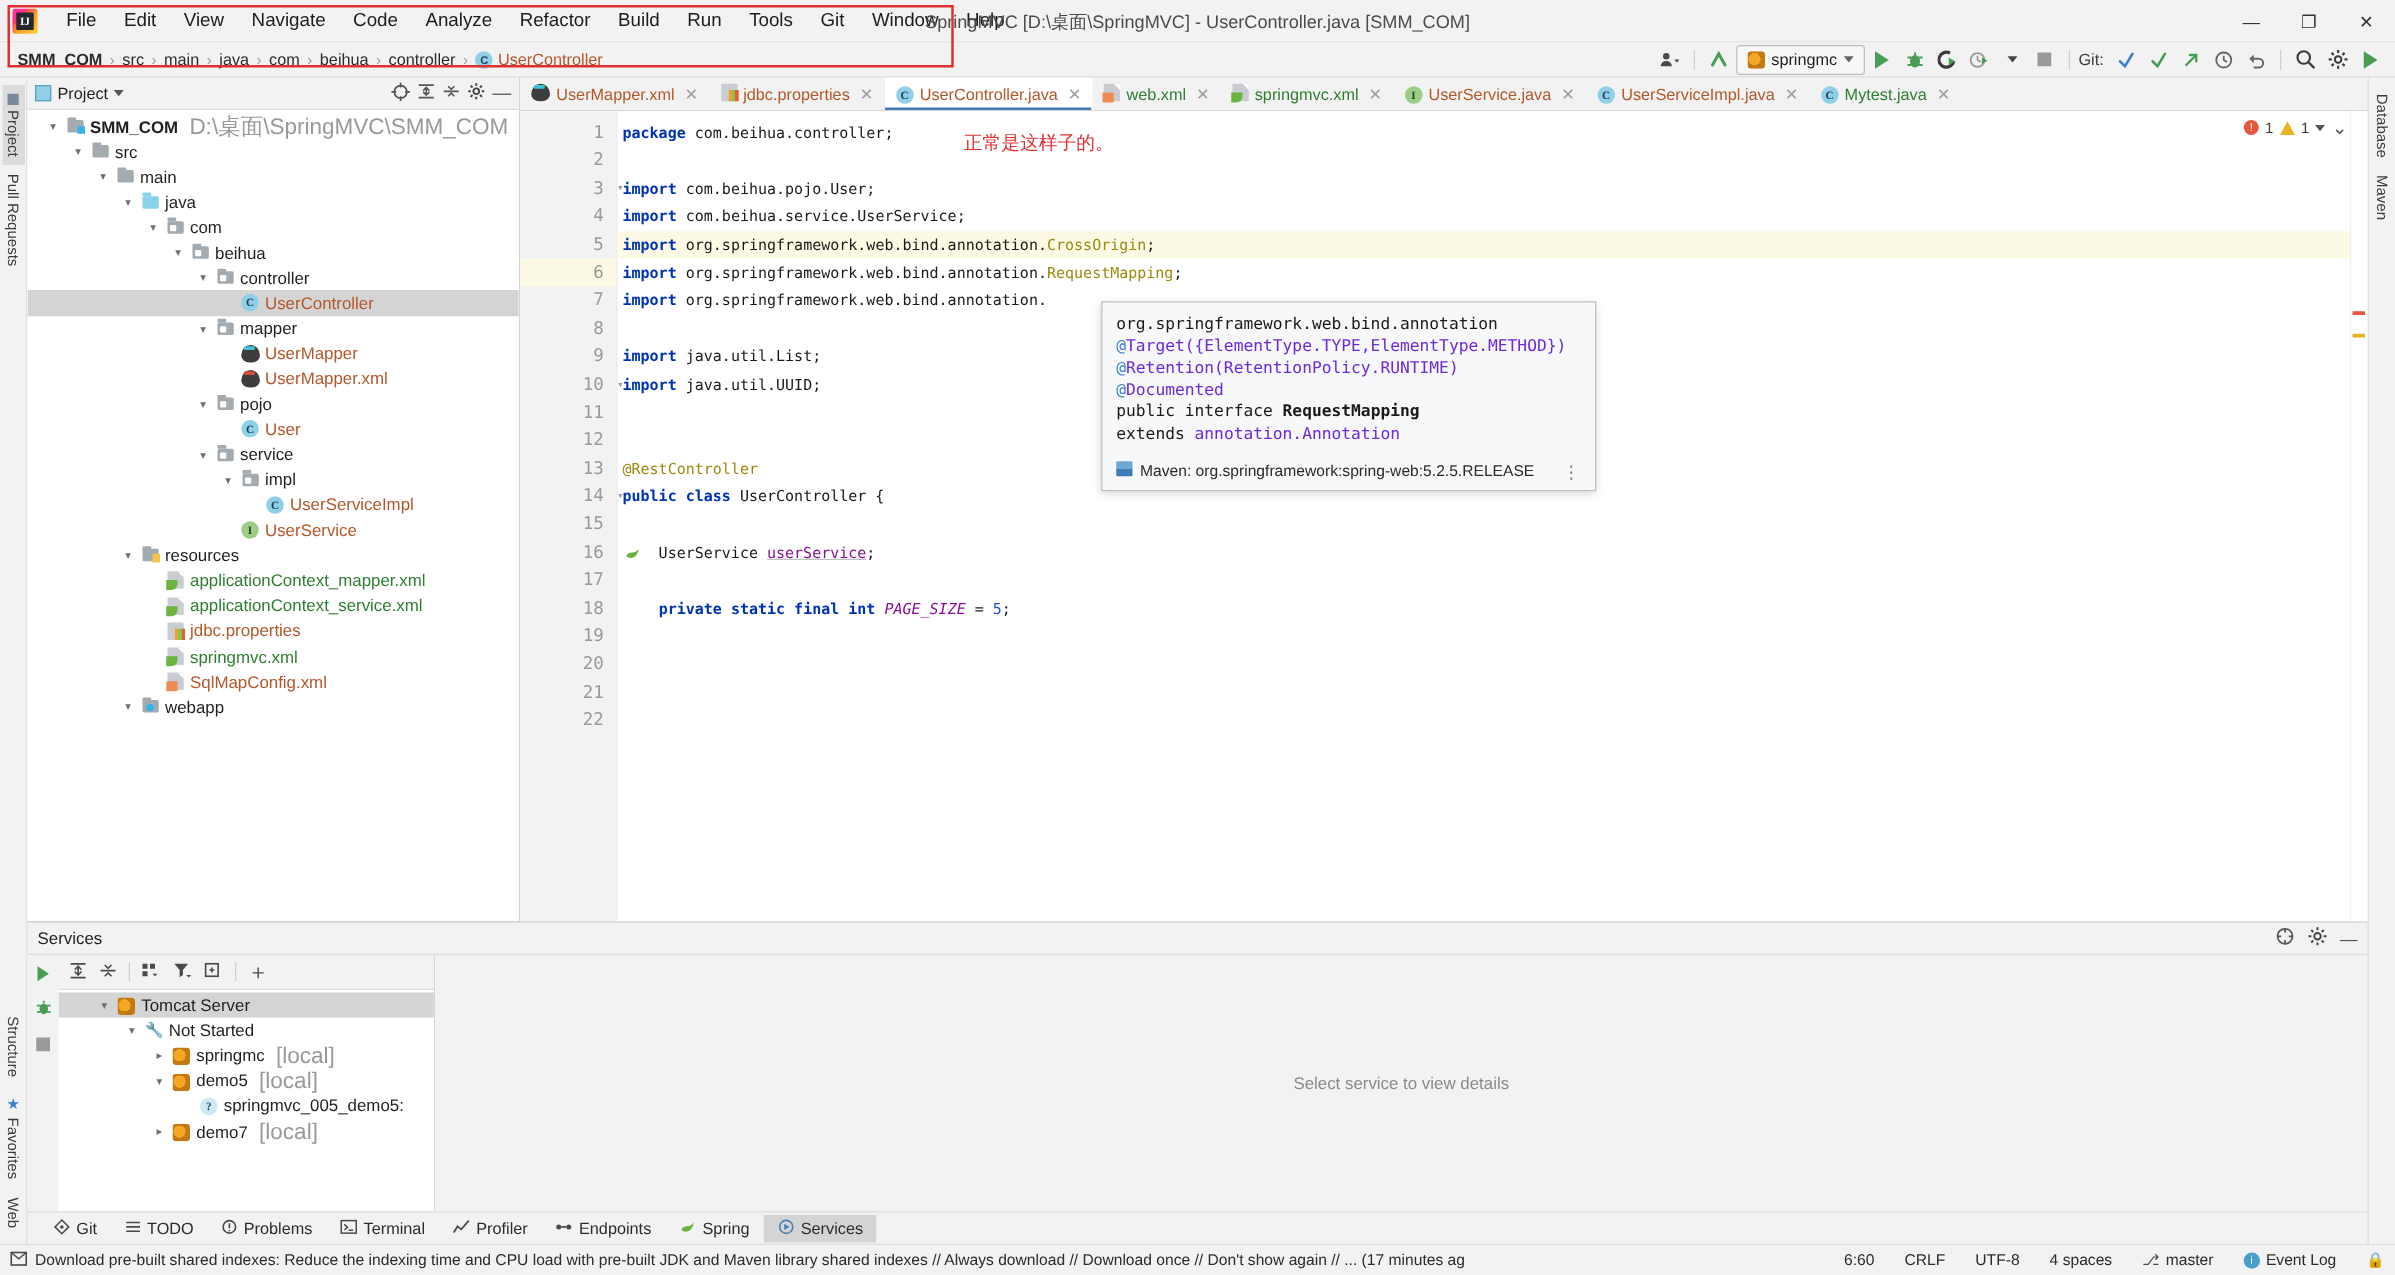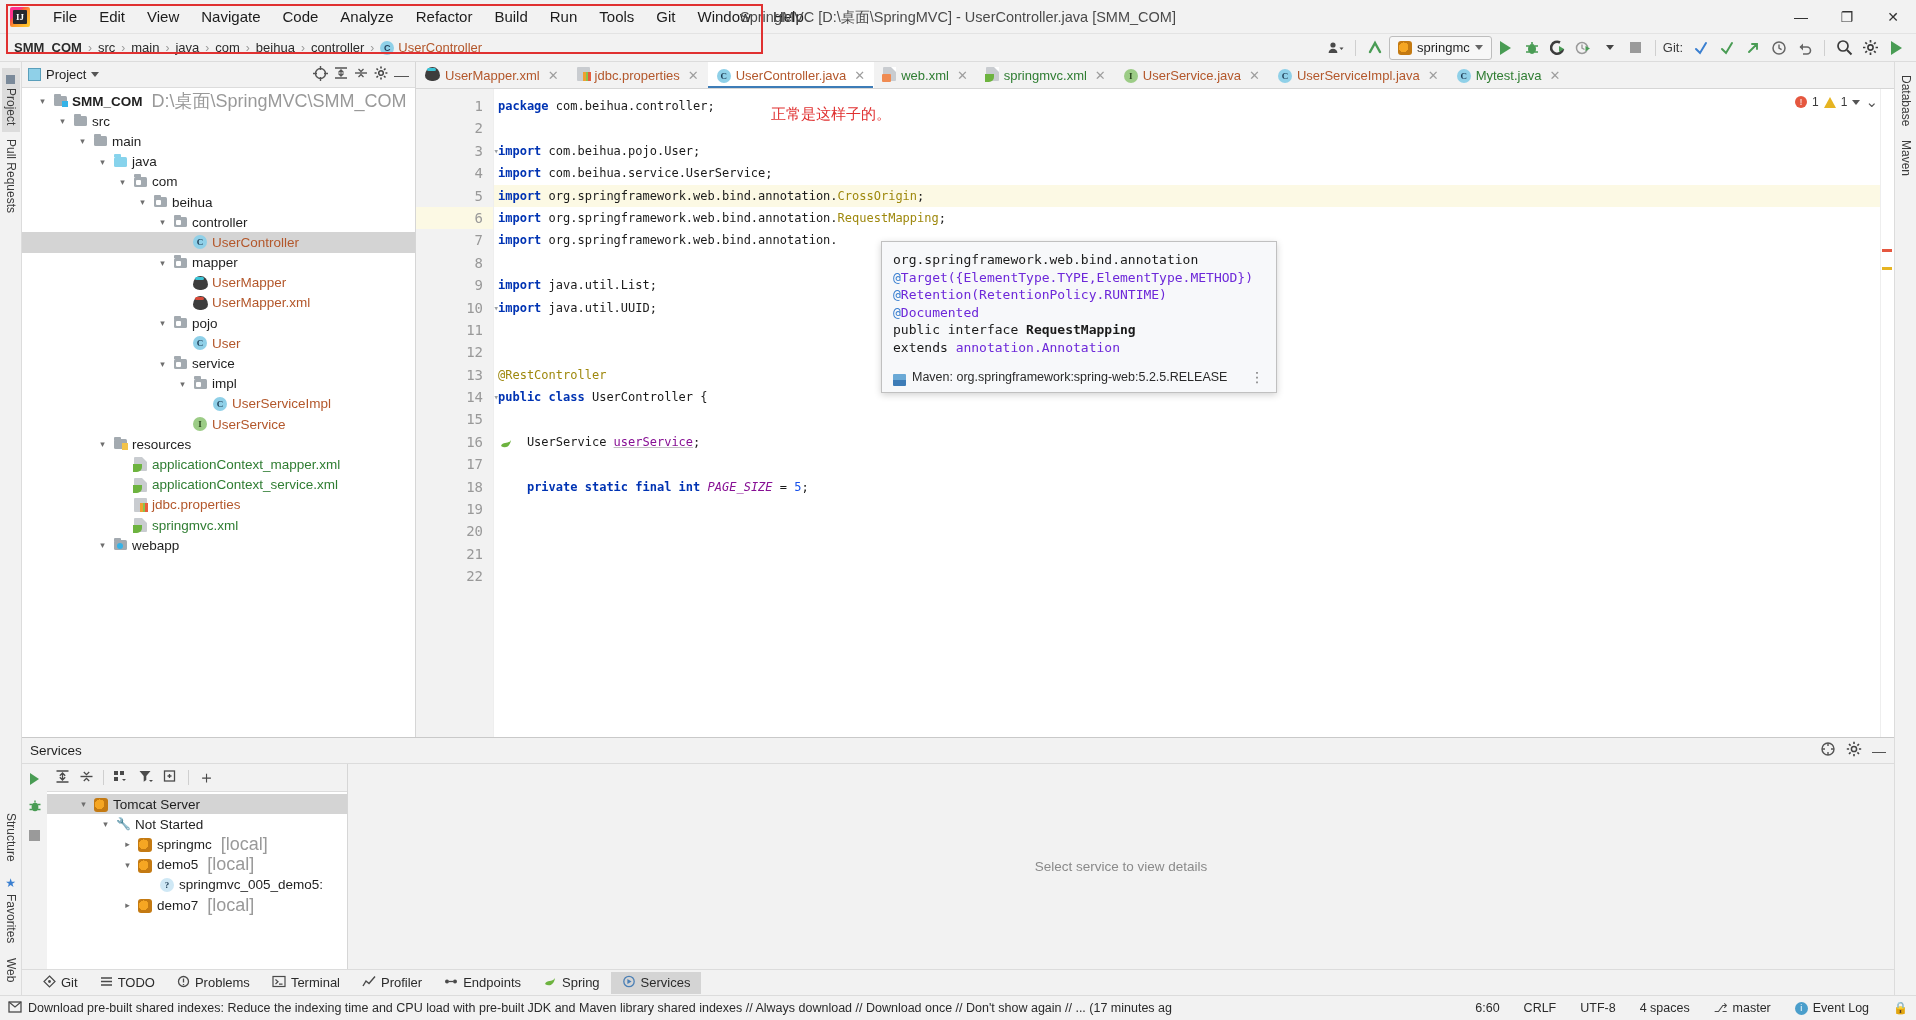--- a/index.html
+++ b/index.html
@@ -226,21 +226,21 @@
   .doc-popup {
     position: absolute; left: 465px; top: 152px; width: 396px; min-height: 150px;
     background: #f7f8fa; border: 1px solid #c0c0c0; box-shadow: 0 2px 7px rgba(0,0,0,.18);
     padding: 9px 11px 6px 11px; font-family: "DejaVu Sans Mono", monospace; font-size: 13px;
     line-height: 17.6px; color: #1a1a1a; z-index: 40;
   }
   .doc-popup .blue { color: #3a7fd0; }
   .doc-popup .bld { font-weight: bold; }
   .doc-popup .b2 { color: #6d28d9; }
   .doc-foot {
-    margin-top: 7px; padding-top: 5px; display: flex; align-items: flex-end; gap: 6px;
+    margin-top: 7px; padding-top: 5px; display: flex; align-items: flex-start; gap: 6px;
     font-family: "Liberation Sans", sans-serif; font-size: 12.5px; color: #2a2a2a;
   }
   .mvn-ico { width: 13px; height: 12px; background: linear-gradient(#6aa9d6 50%, #3d7cb7 50%); border-radius: 1px; flex:none; }
   .doc-dots { margin-left: auto; color: #777; font-size: 14px; letter-spacing: 1px; }
 
   
   .ed-right {
     position: absolute; right: 0; top: 0; width: 14px; bottom: 0; background: #fff;
     border-left: 1px solid #eee;
   }
@@ -672,20 +672,27 @@
                   <span class="ic-props" style="position:absolute;left:1px;top:0"></span>
                 </span>
                 <span class="tlabel orange">jdbc.properties</span>
               </div>
               <div class="trow" style="padding-left: 94px;">
                 <span class="twist"></span>
                 <span class="ticon">
                   <span class="ic-xml spring" style="position:absolute;left:1px;top:0"></span>
                 </span>
                 <span class="tlabel green">springmvc.xml</span>
+              </div>
+              <div class="trow" style="padding-left: 94px;">
+                <span class="twist"></span>
+                <span class="ticon">
+                  <span class="ic-xml" style="position:absolute;left:1px;top:0"></span>
+                </span>
+                <span class="tlabel orange">SqlMapConfig.xml</span>
               </div>
               <div class="trow" style="padding-left: 74px;">
                 <span class="twist">▾</span>
                 <span class="ticon">
                   <span class="ic-folder web" style="position:absolute;left:1px;top:2px;width:13px;height:10px;"></span>
                 </span>
                 <span class="tlabel ">webapp</span>
               </div>
             </div>
         </div>

